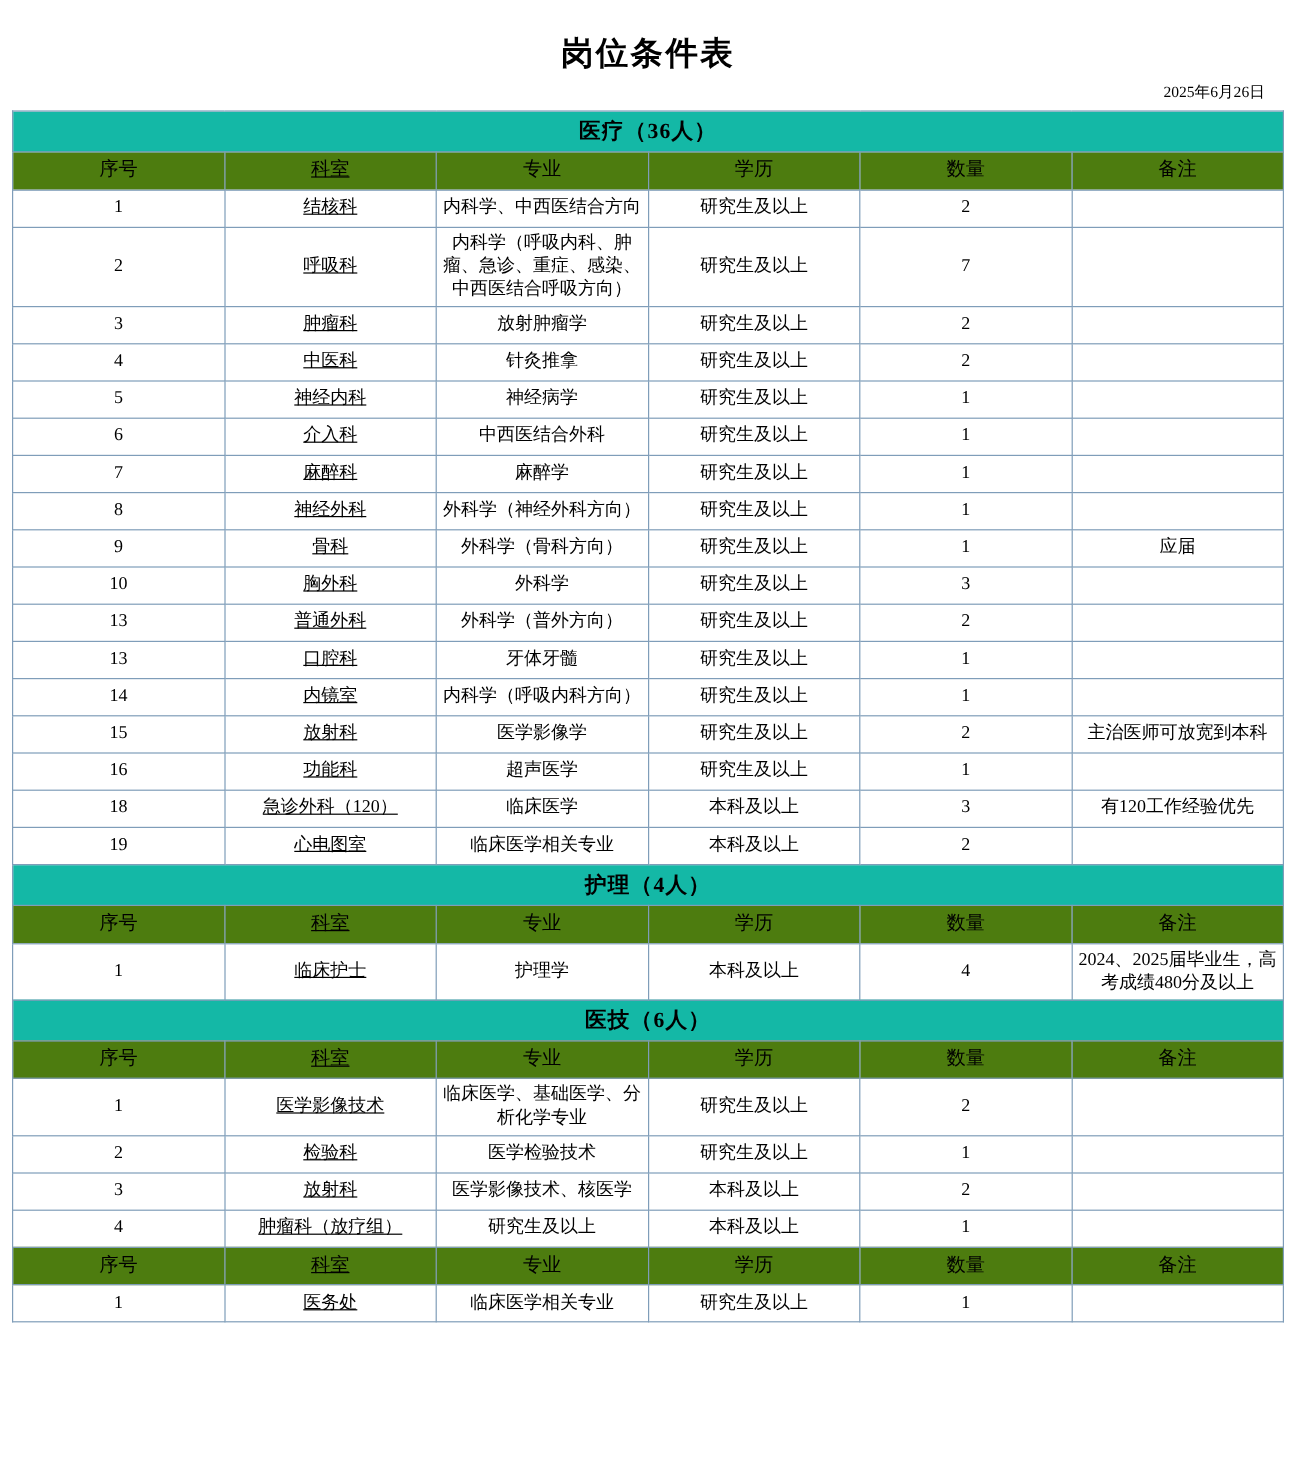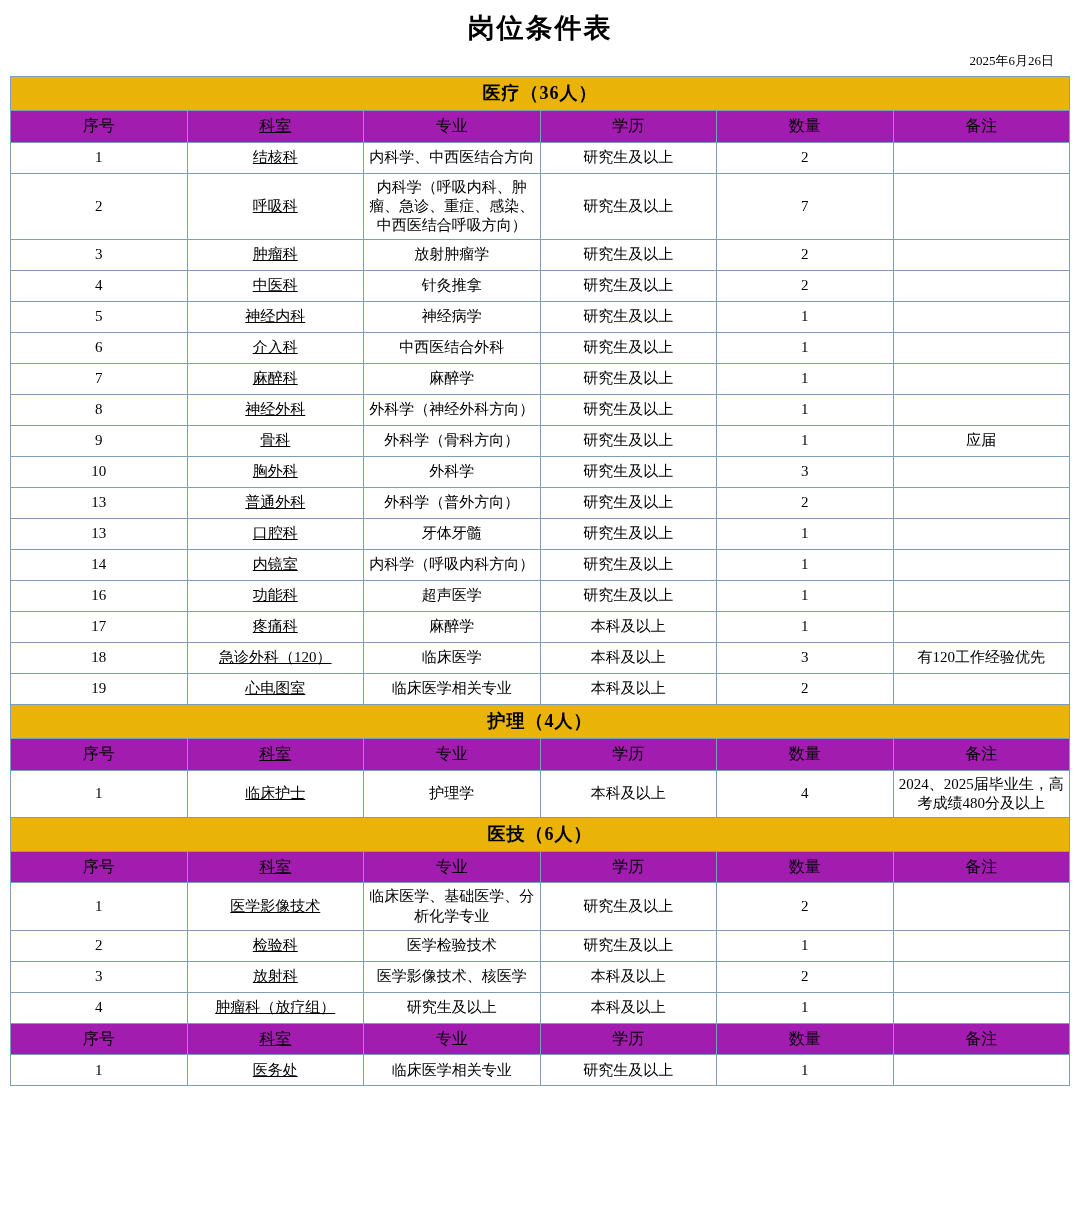--- a/index.html
+++ b/index.html
@@ -19,21 +19,21 @@
     height: 1218px;
     position: relative;
     box-sizing: border-box;
     padding: 0 8px;
   }
   .doc-title {
     text-align: center;
     font-size: 27px;
     font-weight: bold;
     letter-spacing: 2px;
-    padding-top: 10px;
+    padding-top: 26px;
     padding-bottom: 6px;
     font-family: "Liberation Serif", "DejaVu Serif", serif;
   }
   .doc-date {
     text-align: right;
     font-size: 13px;
     padding-right: 18px;
     padding-bottom: 6px;
     color: #000;
   }
@@ -47,28 +47,28 @@
     border: 1px solid #7f9db9;
     font-weight: normal;
     font-size: 15px;
     text-align: center;
     vertical-align: middle;
     padding: 4px 3px;
     line-height: 1.28;
     font-family: "Liberation Serif", "DejaVu Serif", serif;
   }
   tr.section-row td {
-    background: #eab308;
+    background: #14b8a6;
     font-size: 18px;
     font-weight: bold;
     letter-spacing: 1px;
     padding: 5px 3px;
   }
   tr.header-row td {
-    background: #a21caf;
+    background: #4d7c0f;
     font-size: 16px;
     padding: 5px 3px;
   }
   tr.data-row td {
     height: 22px;
   }
   td.c-idx { width: 54px; }
   td.c-dept { width: 168px; text-decoration: underline; }
   td.c-major { width: 360px; }
   td.c-edu { width: 140px; }
@@ -200,32 +200,32 @@
         </tr>
         <tr class="data-row">
           <td class="c-idx">14</td>
           <td class="c-dept">内镜室</td>
           <td class="c-major">内科学（呼吸内科方向）</td>
           <td class="c-edu">研究生及以上</td>
           <td class="c-num">1</td>
           <td class="c-note"></td>
         </tr>
         <tr class="data-row">
+          <td class="c-idx">15</td>
+          <td class="c-dept">放射科</td>
+          <td class="c-major">医学影像学</td>
+          <td class="c-edu">研究生及以上</td>
+          <td class="c-num">2</td>
+          <td class="c-note">主治医师可放宽到本科</td>
+        </tr>
+        <tr class="data-row">
           <td class="c-idx">16</td>
           <td class="c-dept">功能科</td>
           <td class="c-major">超声医学</td>
           <td class="c-edu">研究生及以上</td>
-          <td class="c-num">1</td>
-          <td class="c-note"></td>
-        </tr>
-        <tr class="data-row">
-          <td class="c-idx">17</td>
-          <td class="c-dept">疼痛科</td>
-          <td class="c-major">麻醉学</td>
-          <td class="c-edu">本科及以上</td>
           <td class="c-num">1</td>
           <td class="c-note"></td>
         </tr>
         <tr class="data-row">
           <td class="c-idx">18</td>
           <td class="c-dept">急诊外科（120）</td>
           <td class="c-major">临床医学</td>
           <td class="c-edu">本科及以上</td>
           <td class="c-num">3</td>
           <td class="c-note">有120工作经验优先</td>

